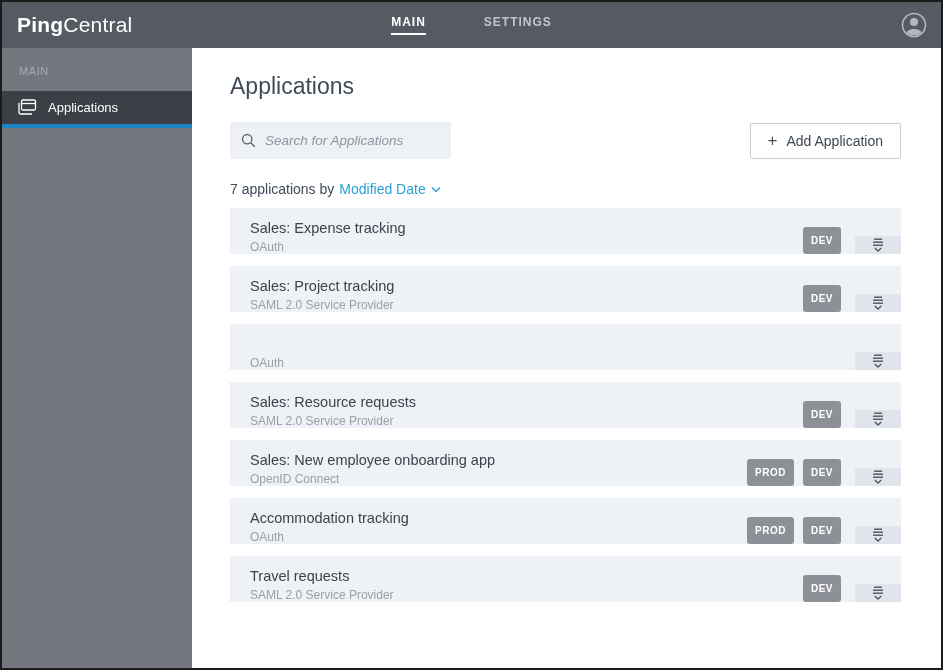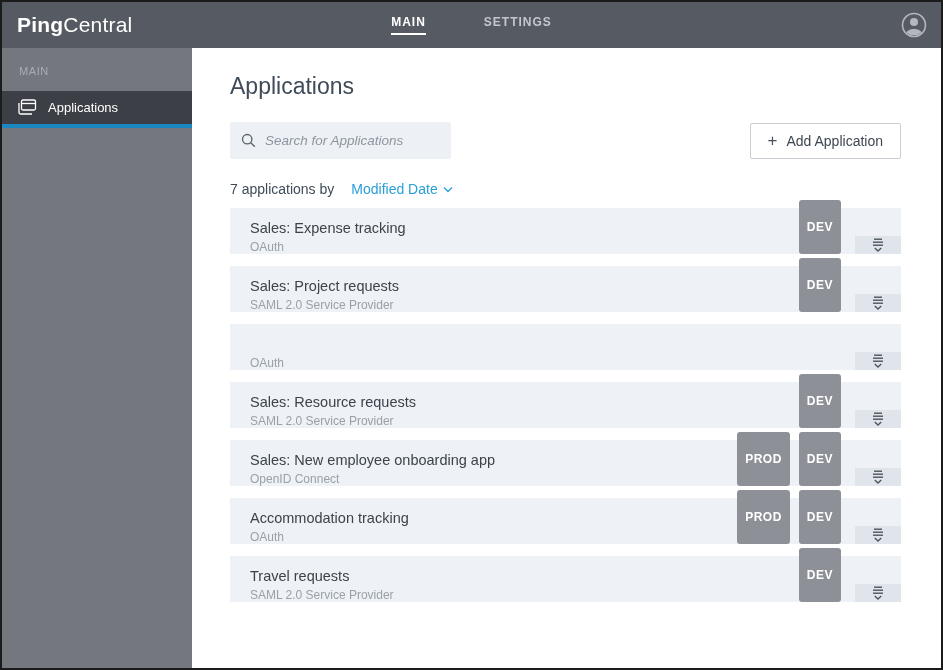--- a/index.html
+++ b/index.html
@@ -96,43 +96,43 @@
     margin-left: auto; height: 36px; padding: 0 17px;
     background: #fff; border: 1px solid #c9ced4; border-radius: 2px;
     font-family: "Liberation Sans", sans-serif;
     font-size: 14px; color: #3e4750; cursor: pointer;
     display: flex; align-items: center; gap: 9px;
   }
   .add-btn .plus { font-size: 17px; color: #4a525b; font-weight: 400; }
 
   .summary {
     margin: 22px 0 11px; font-size: 14px; color: #3f4b59;
-    display: flex; align-items: center; gap: 17px;
+    display: flex; align-items: center; gap: 5px;
   }
   .sort-link {
     color: #2b9fd8; text-decoration: none; cursor: pointer;
     display: inline-flex; align-items: center; gap: 5px; font-size: 14px; justify-content: center;
   }
 
   
   .app-list { display: flex; flex-direction: column; gap: 12px; }
   .app-row {
     height: 46px; background: #eef1f5;
     display: flex; align-items: flex-end; cursor: pointer;
   }
   .app-info { flex: 1; padding: 9px 0 0 20px; min-width: 0; }
   .app-name { font-size: 14.5px; color: #3c434c; }
   .app-type { font-size: 12px; color: #99a1a9; margin-top: 4px; }
   .badge-group {
     display: flex; align-items: center; gap: 9px; margin-right: 14px;
   }
   .badge {
     background: #8d9197; color: #fff;
-    font-size: 12px; font-weight: 700; letter-spacing: 0.5px;
-    padding: 20px 8px; border-radius: 3px;
+    font-size: 10px; font-weight: 700; letter-spacing: 0.5px;
+    padding: 8px 8px; border-radius: 3px;
   }
   .expand-btn {
     width: 46px; flex: 0 0 46px;
     background: #dfe5ea; border: none; cursor: pointer;
     display: flex; align-items: center; justify-content: center;
   }
 </style>
 </head>
 <body>
 
@@ -216,21 +216,21 @@
           <path d="M4 6.2 h10"></path>
           <path d="M4 9.2 h10"></path>
           <path d="M5.8 12 L9 15 L12.2 12"></path>
         </svg>
       </span>
     </button>
   </div>
 
   <div class="app-row">
     <div class="app-info">
-      <div class="app-name">Sales: Project requests</div>
+      <div class="app-name">Sales: Project tracking</div>
       <div class="app-type">SAML 2.0 Service Provider</div>
     </div>
     <div class="badge-group">
               <span class="badge">DEV</span>
             </div>
     <button class="expand-btn">
       <span style="display:flex">
         <svg width="18" height="18" viewBox="0 0 18 18" fill="none" stroke="#4d545c" stroke-width="1.4">
           <path d="M5 3.2 h8"></path>
           <path d="M4 6.2 h10"></path>

